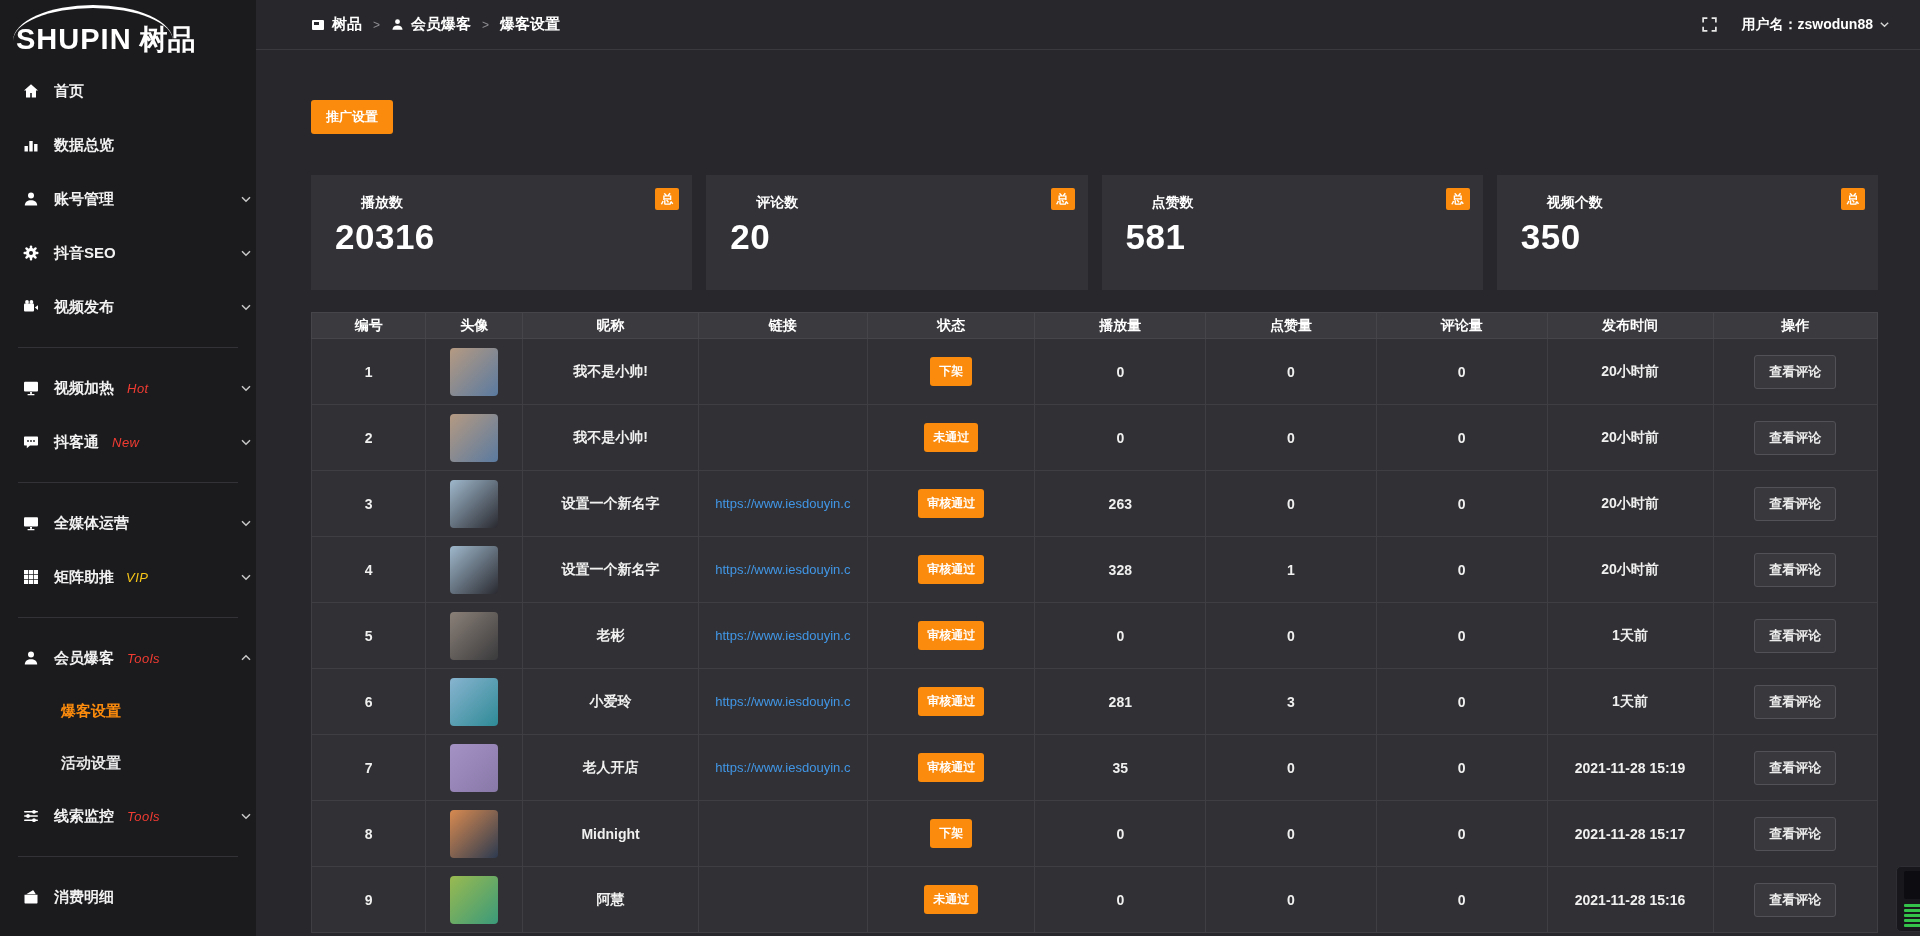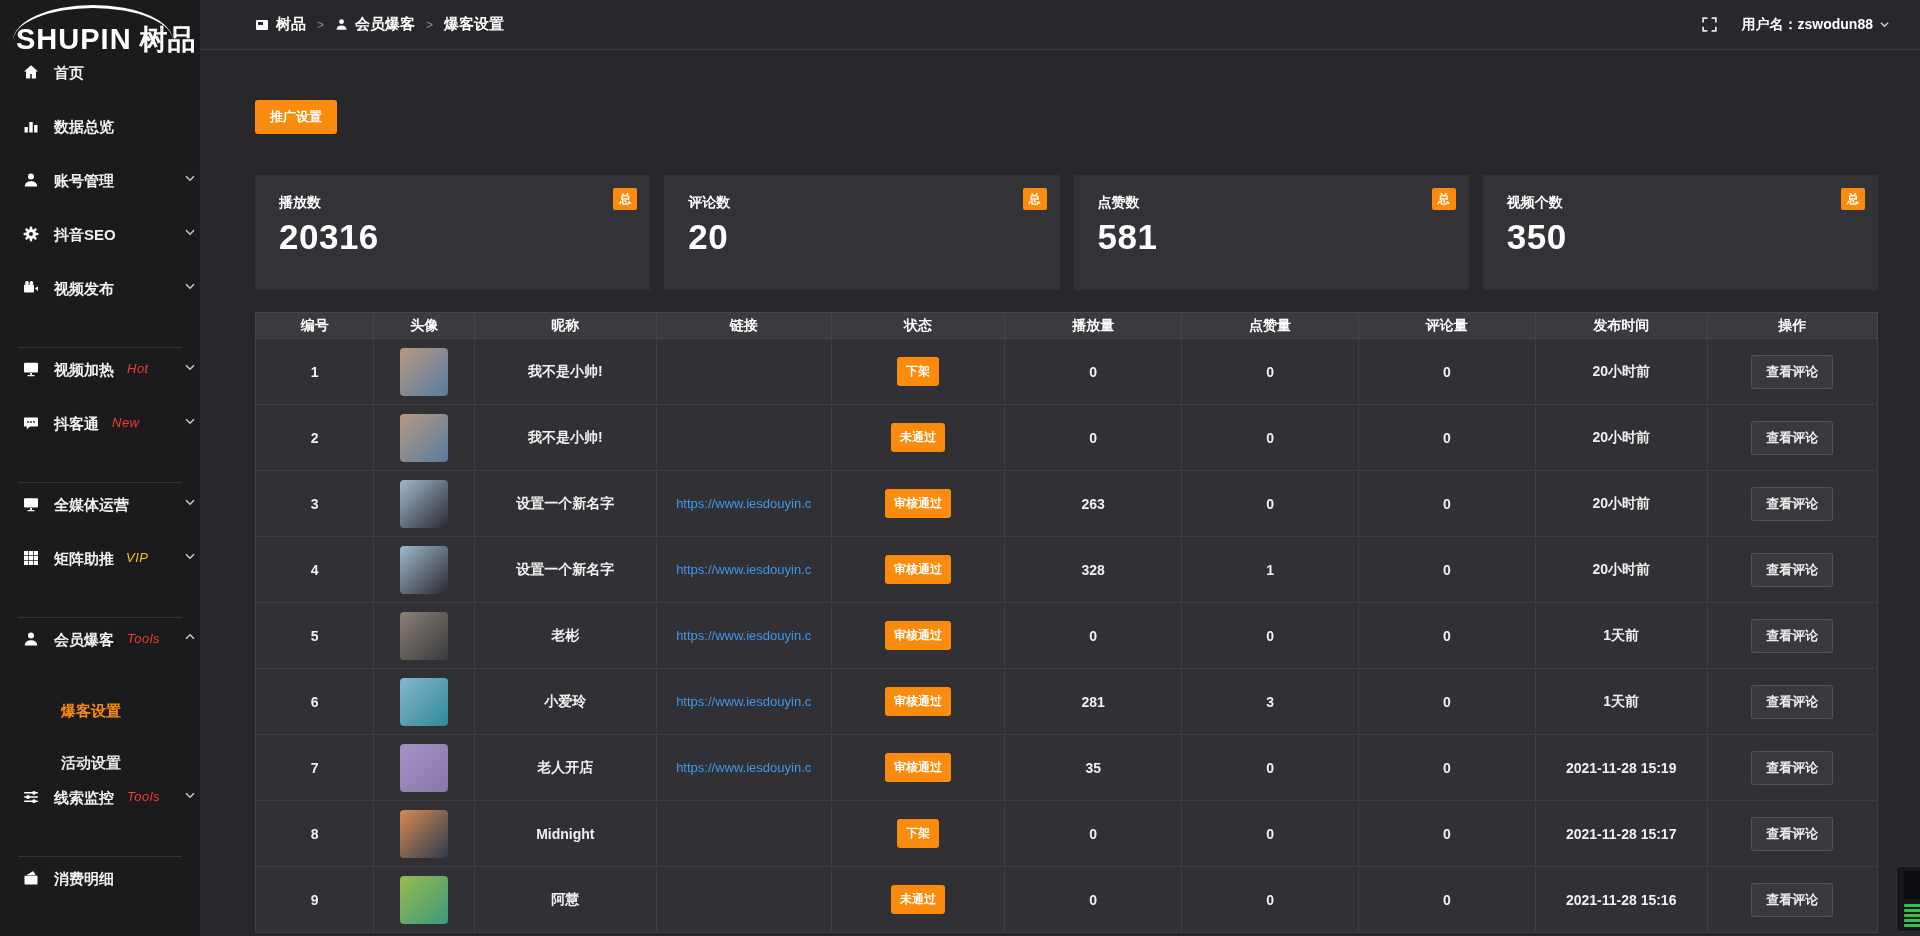--- a/index.html
+++ b/index.html
@@ -1,28 +1,28 @@
 <!DOCTYPE html>
 <html><head>
 <meta charset="utf-8">
 <style>
   * { box-sizing: border-box; margin: 0; padding: 0; }
   html,body { width:1920px; height:936px; overflow:hidden; }
   body { background:#28282c; color:#fff; font-family:"Liberation Sans", sans-serif; }
   .app { display:flex; height:100%; }
 
   
-  .sidebar { width:200px; flex-shrink:0; background:#1b1b1e; overflow:hidden; }
+  .sidebar { width:256px; flex-shrink:0; background:#1b1b1e; overflow:hidden; }
   .logo { position:relative; height:54px; display:flex; align-items:flex-end; padding-left:16px; cursor:pointer; }
   .logo-arc { position:absolute; top:5px; left:13px; width:160px; height:36px;
               border-top:3px solid #fff; border-radius:50% 50% 0 0 / 100% 100% 0 0; }
   .logo-en { font-size:29px; font-weight:800; letter-spacing:1px; line-height:1; }
   .logo-cn { font-size:28px; font-weight:800; margin-left:8px; line-height:1; }
   nav { padding-top:10px; }
-  .side-item { height:54px; display:flex; padding:0 4px 0 22px;
+  .side-item { height:54px; display:flex; align-items:center; padding:0 4px 0 22px;
                font-size:15px; color:#f2f2f2; cursor:pointer; }
   .side-item .icon { width:18px; height:16px; display:flex; justify-content:center; margin-right:14px; }
   .side-label { font-weight:600; }
   .badge { font-style:italic; font-weight:400; font-size:13px; margin-left:13px; letter-spacing:.5px; }
   .arrow { margin-left:auto; display:flex; }
   .arrow.up svg { transform:rotate(180deg); }
   .side-sub { height:52px; display:flex; align-items:center; padding-left:61px;
               font-size:15px; font-weight:600; color:#e8e8e8; cursor:pointer; }
   .side-sub.active { color:#fb8b0c; }
   .side-divider { height:1px; background:#323237; margin:13px 18px; }
@@ -40,21 +40,21 @@
   .user-area { display:flex; align-items:center; gap:6px; font-size:14px; font-weight:600; cursor:pointer; }
 
   .content { flex:1; padding:50px 42px 0 55px; }
   .promo-btn { background:#fb8b0c; color:#fff; border:none; border-radius:3px;
                padding:8px 15px; font-size:13px; font-weight:600; cursor:pointer;
                font-family:"Liberation Sans", sans-serif; }
 
   
   .stats { display:flex; gap:14px; margin-top:41px; }
   .stat-card { flex:1; height:115px; background:#323237; position:relative; padding:19px 24px; }
-  .stat-label { font-size:14px; color:#fff; font-weight:600; }
+  .stat-label { font-size:14px; color:#fff; font-weight:600;margin-left:26px; }
   .stat-value { font-size:35px; font-weight:700; margin-top:5px; letter-spacing:.5px; }
   .stat-badge { position:absolute; top:13px; right:13px; background:#fb8b0c; color:#fff;
                 font-size:12px; font-weight:600; padding:5px 6px; border-radius:2px; line-height:1; }
 
   
   .table-wrap { margin-top:22px; }
   table { width:100%; border-collapse:collapse; table-layout:fixed; }
   th { background:#3a3a3f; height:26px; font-size:14px; font-weight:700; color:#fff;
        border:1px solid #45454a; }
   td { background:#313135; height:66px; text-align:center; font-size:14px; font-weight:600;

